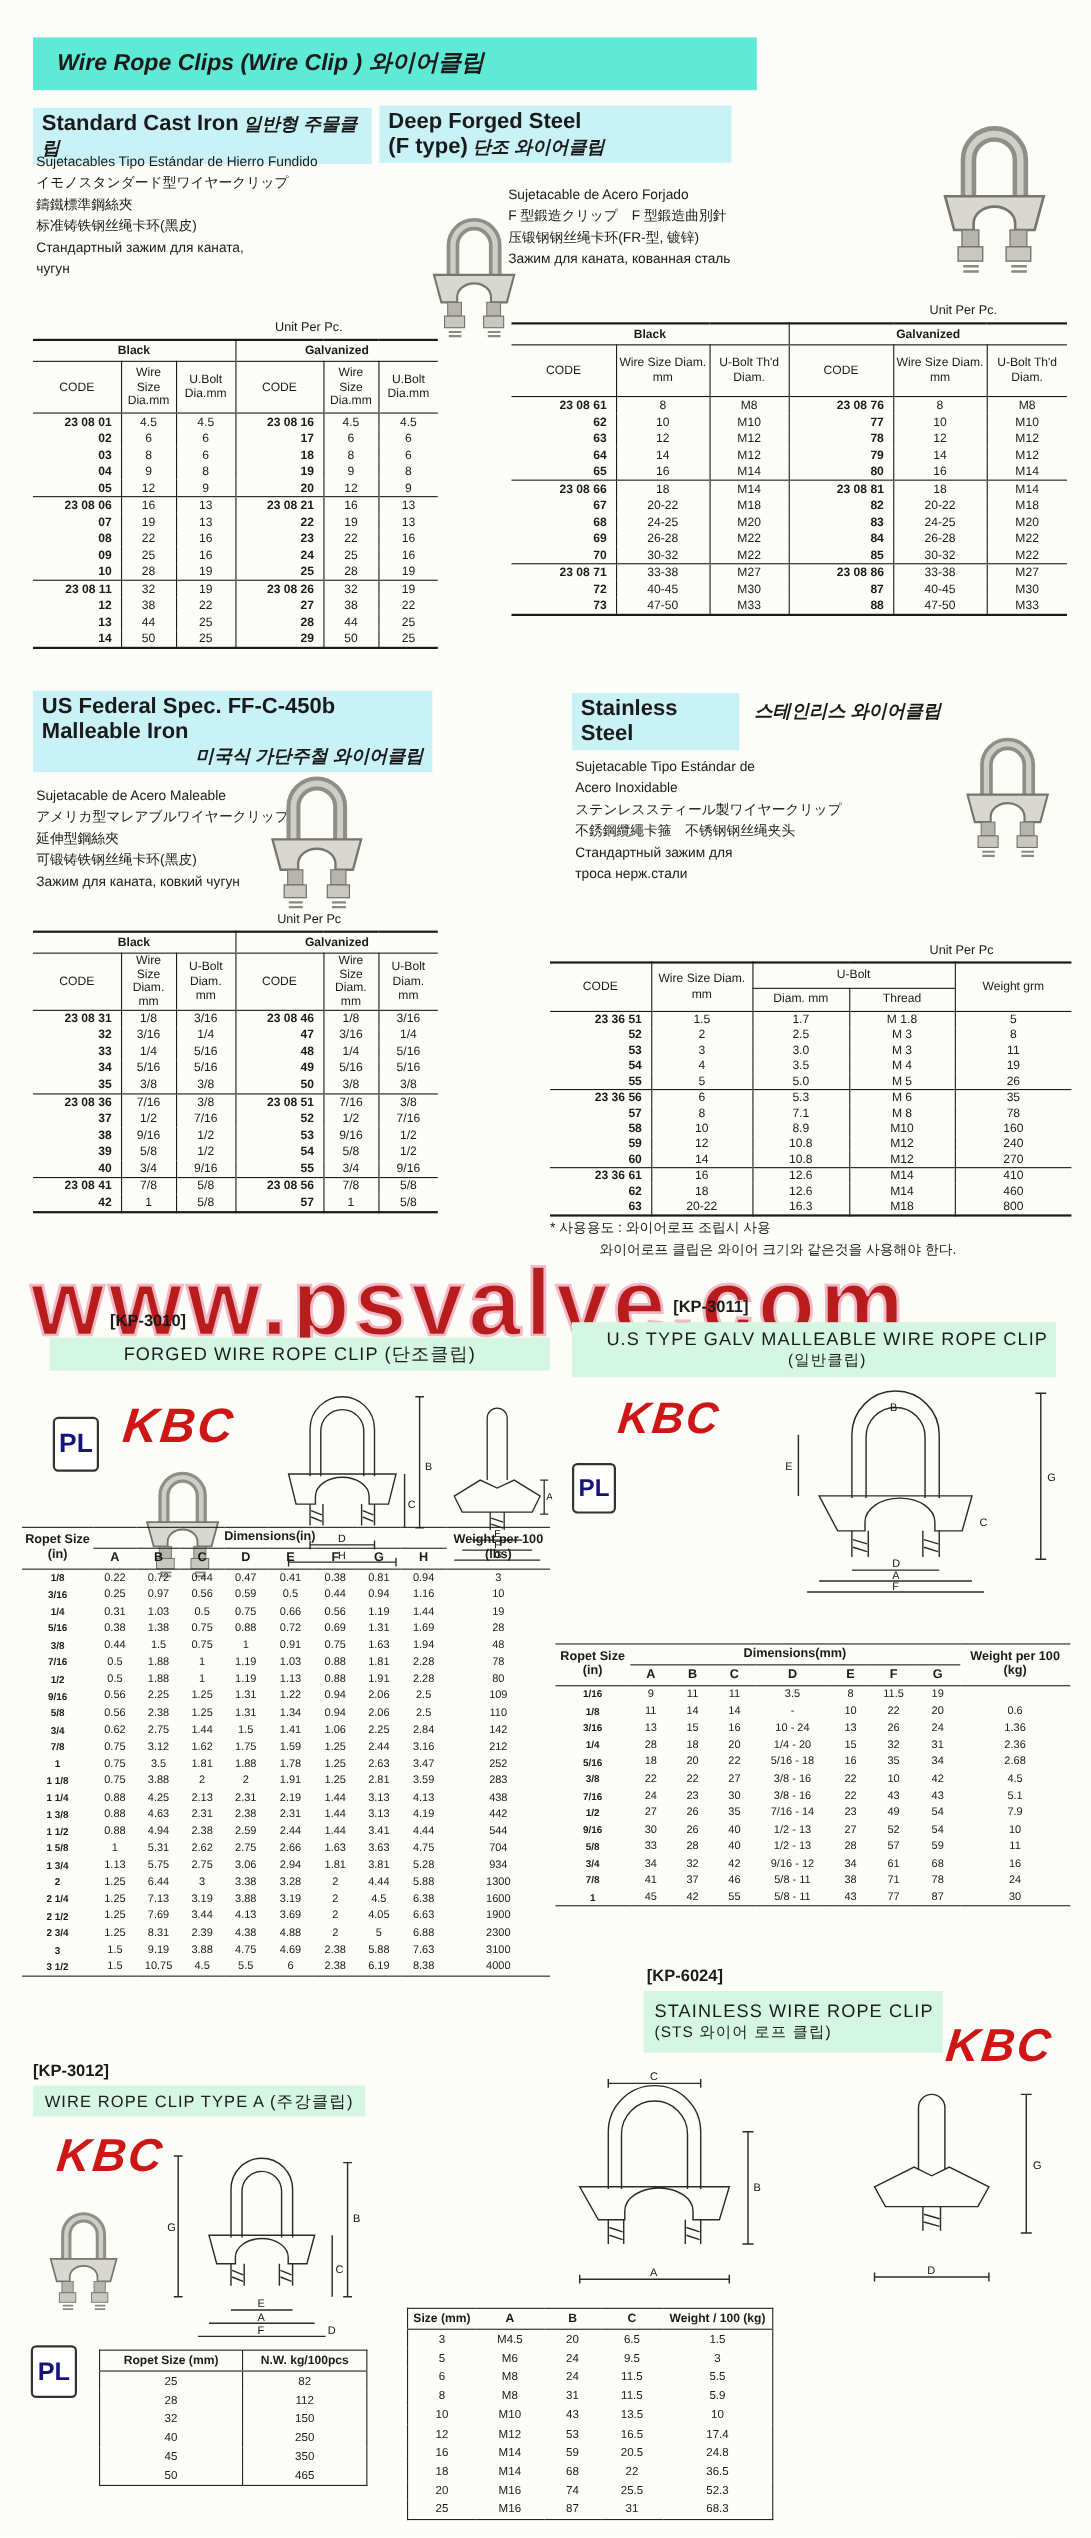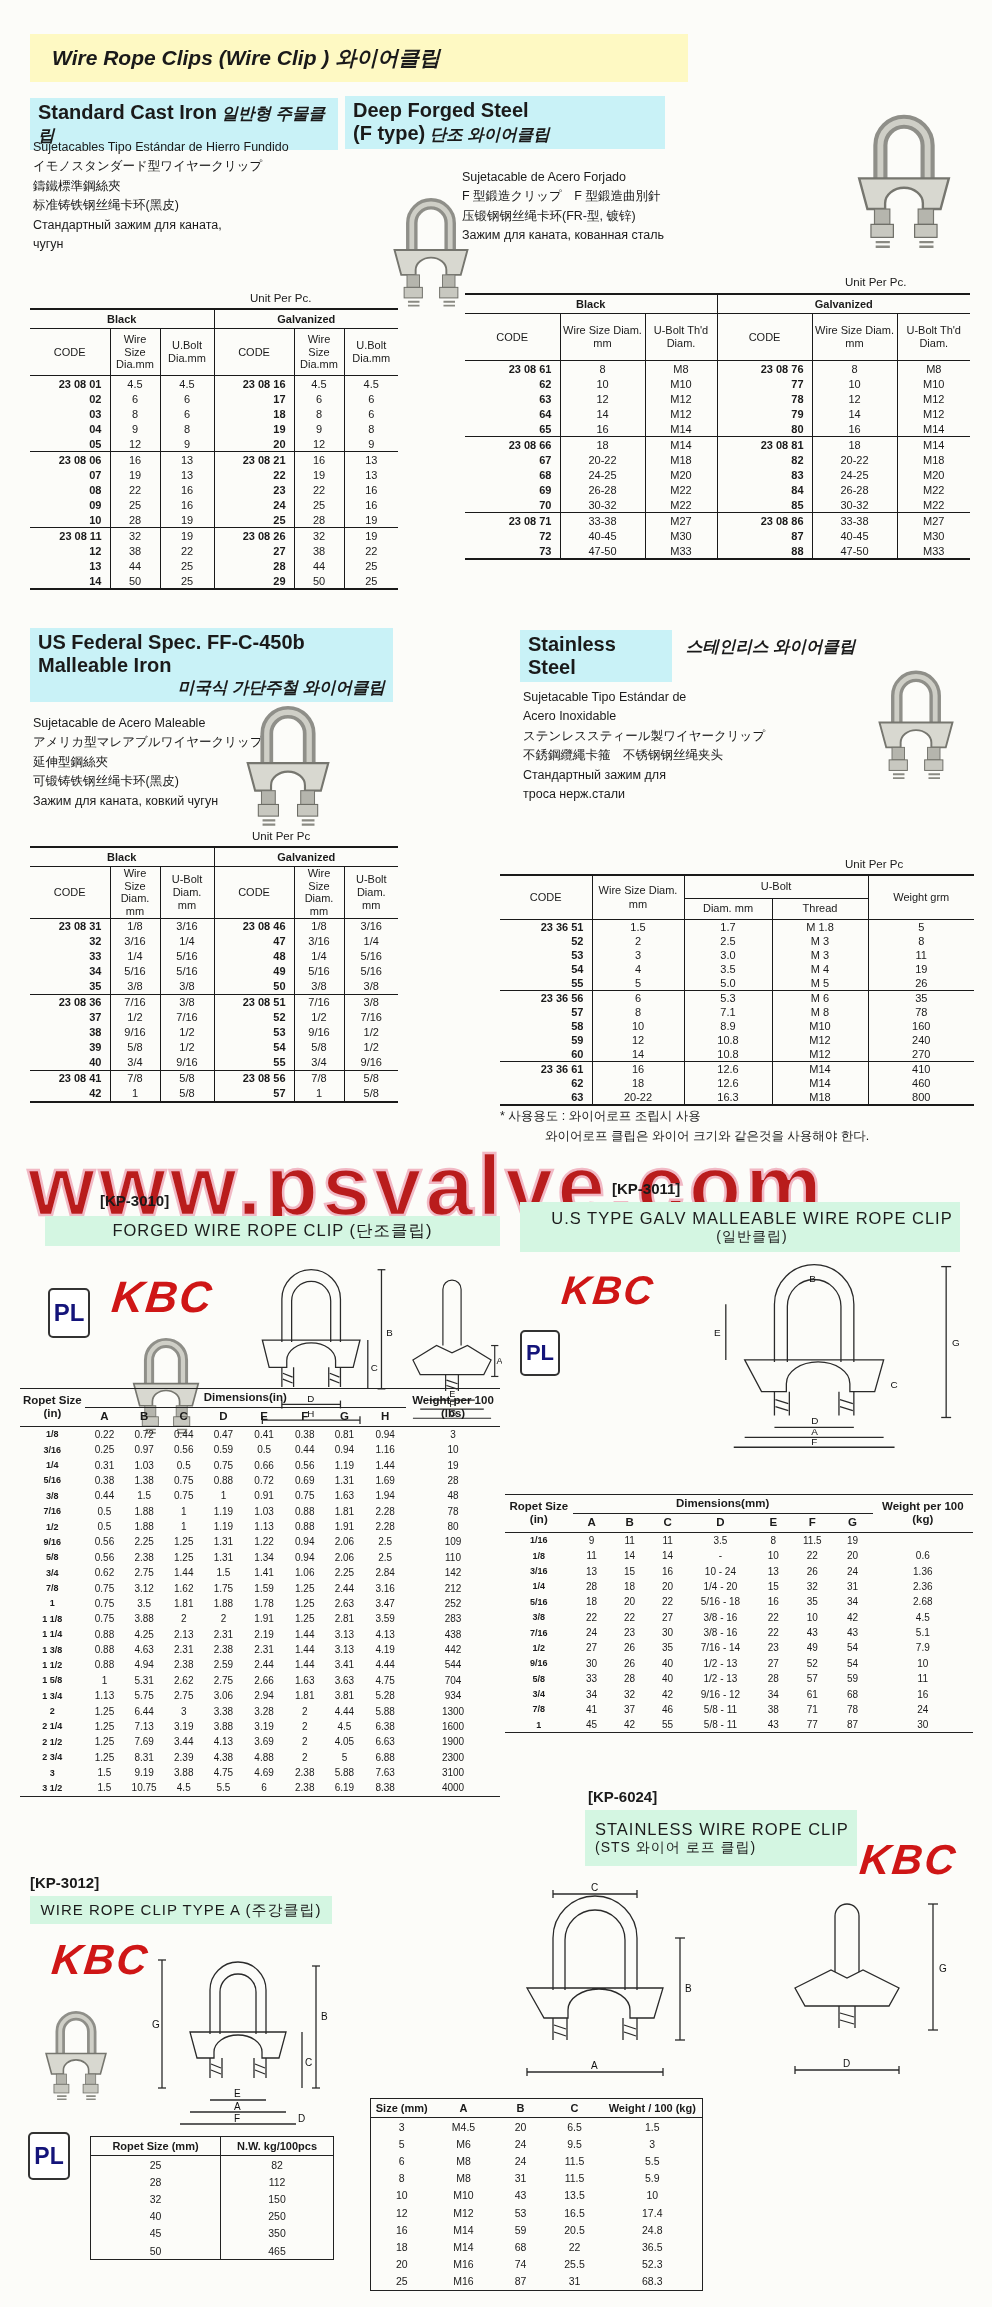--- a/index.html
+++ b/index.html
@@ -1,19 +1,19 @@
 <!DOCTYPE html>
 <html><head>
 <meta charset="utf-8">
 <style>
   html,body{margin:0;padding:0;background:#ffffff;}
   .page{position:relative;width:992px;height:2307px;background:#fcfcf9;
         font-family:"Liberation Sans",sans-serif;color:#1a1a1a;overflow:hidden;}
   .abs{position:absolute;}
-  .banner{left:30px;top:34px;width:658px;height:48px;background:#fef9c3;
+  .banner{left:30px;top:34px;width:658px;height:48px;background:#5eead4;
           font-style:italic;font-weight:bold;font-size:21px;line-height:48px;padding-left:22px;box-sizing:border-box;}
   .h-cyan{background:#c9f2f7;padding:3px 8px;box-sizing:border-box;}
   .t-en{font-weight:bold;font-size:20px;}
   .t-ko{font-weight:bold;font-style:italic;font-size:16.5px;}
   .desc{font-size:12.5px;line-height:1.55;}
   .unit{font-size:11.5px;text-align:left;}
   table{border-collapse:collapse;table-layout:fixed;}
   .t4,.t5{border-top:2px solid #1a1a1a;border-bottom:2px solid #1a1a1a;}
   .t4 th,.t4 td,.t5 th,.t5 td{font-size:11px;padding:0 2px;text-align:center;vertical-align:middle;overflow:hidden;}
   .t4 td,.t5 td{height:15px;}

